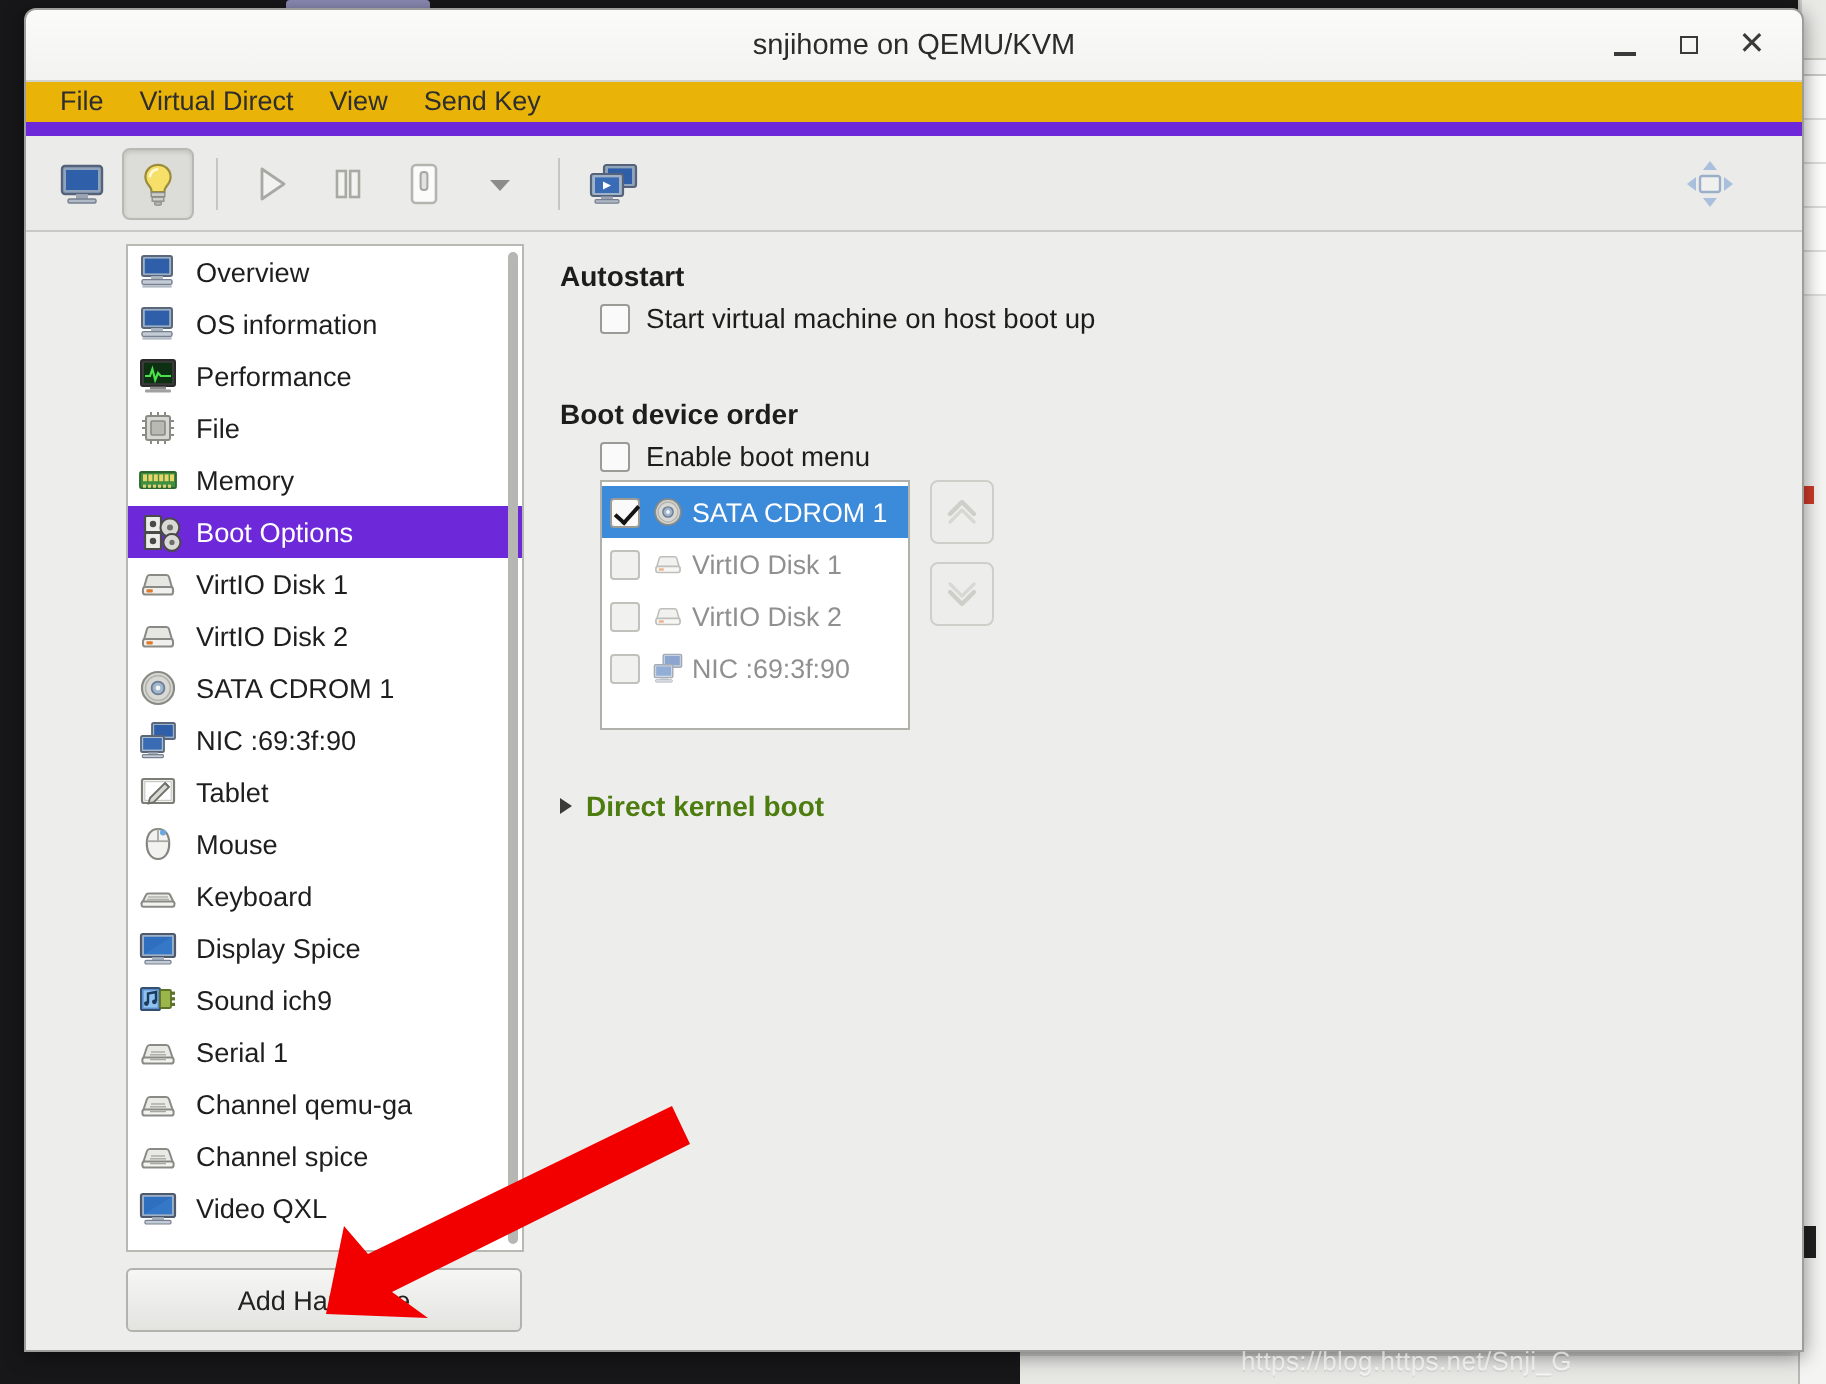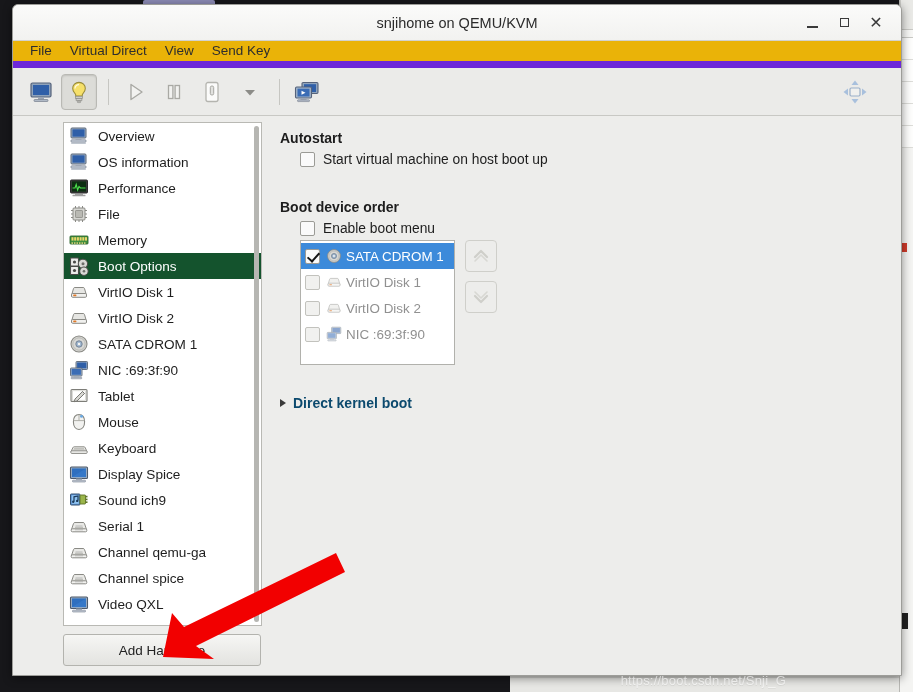--- a/index.html
+++ b/index.html
@@ -124,21 +124,21 @@
     overflow: hidden;
     margin-bottom: 8px;
   }
   .hwlist { position:absolute; inset:0; overflow: hidden; }
   .hw-item {
     display: flex; align-items: center;
     height: 26px; padding-left: 5px;
     font-size: 13.6px; color: #1e1e1e;
     cursor: default;
   }
-  .hw-item.selected { background: #14532d; color: #ffffff; }
+  .hw-item.selected { background: #6d28d9; color: #ffffff; text-align: right; }
   .hw-item .hw-label { margin-left: 7px; white-space: nowrap; }
   .hw-ico { width: 22px; height: 20px; flex:0 0 22px; position: relative; }
 
   .vscroll {
     position:absolute; right: 2px; top: 3px; bottom: 3px; width: 5px;
     background: #b6b6b2; border-radius: 3px;
   }
 
   .addhw-btn {
     height: 32px; margin: 0 1px 9px 0;
@@ -190,21 +190,21 @@
     background: #ededeb; border: 1px solid #cfcfca; border-radius: 4px;
     display:flex; align-items:center; justify-content:center;
   }
 
   .expander { display:flex; align-items:center; margin-top: 30px; }
   .exp-tri {
     width:0; height:0; border-left: 6px solid #3a3a3a;
     border-top: 4.5px solid transparent; border-bottom: 4.5px solid transparent;
     margin-right: 7px;
   }
-  .exp-label { font-size:14px; font-weight:bold; color:#0c4a6e; }
+  .exp-label { font-size:14px; font-weight:bold; color:#4d7c0f; }
 
   
   .bottombar {
     height: 56px; flex: 0 0 56px;
     display:flex; align-items:center; justify-content:flex-end;
     padding: 0 15px 10px 0; gap: 11px;
   }
   .dlg-btn {
     min-width: 84px; height: 32px; padding: 0 16px;
     background: linear-gradient(to bottom,#f6f6f4,#e3e3e0);
@@ -668,14 +668,14 @@
         </div>
 
       </div>
     </div>
   </div>
 
   <svg class="red-arrow" viewBox="0 0 913 692">
     <polygon points="336,553 345,572 196,646 214,659 163,657 172,613 184,627" fill="#f20000"></polygon>
   </svg>
 
-  <div class="watermark">https://boot.csdn.net/Snji_G</div>
+  <div class="watermark">https://blog.https.net/Snji_G</div>
 </div>
 
 </body></html>

